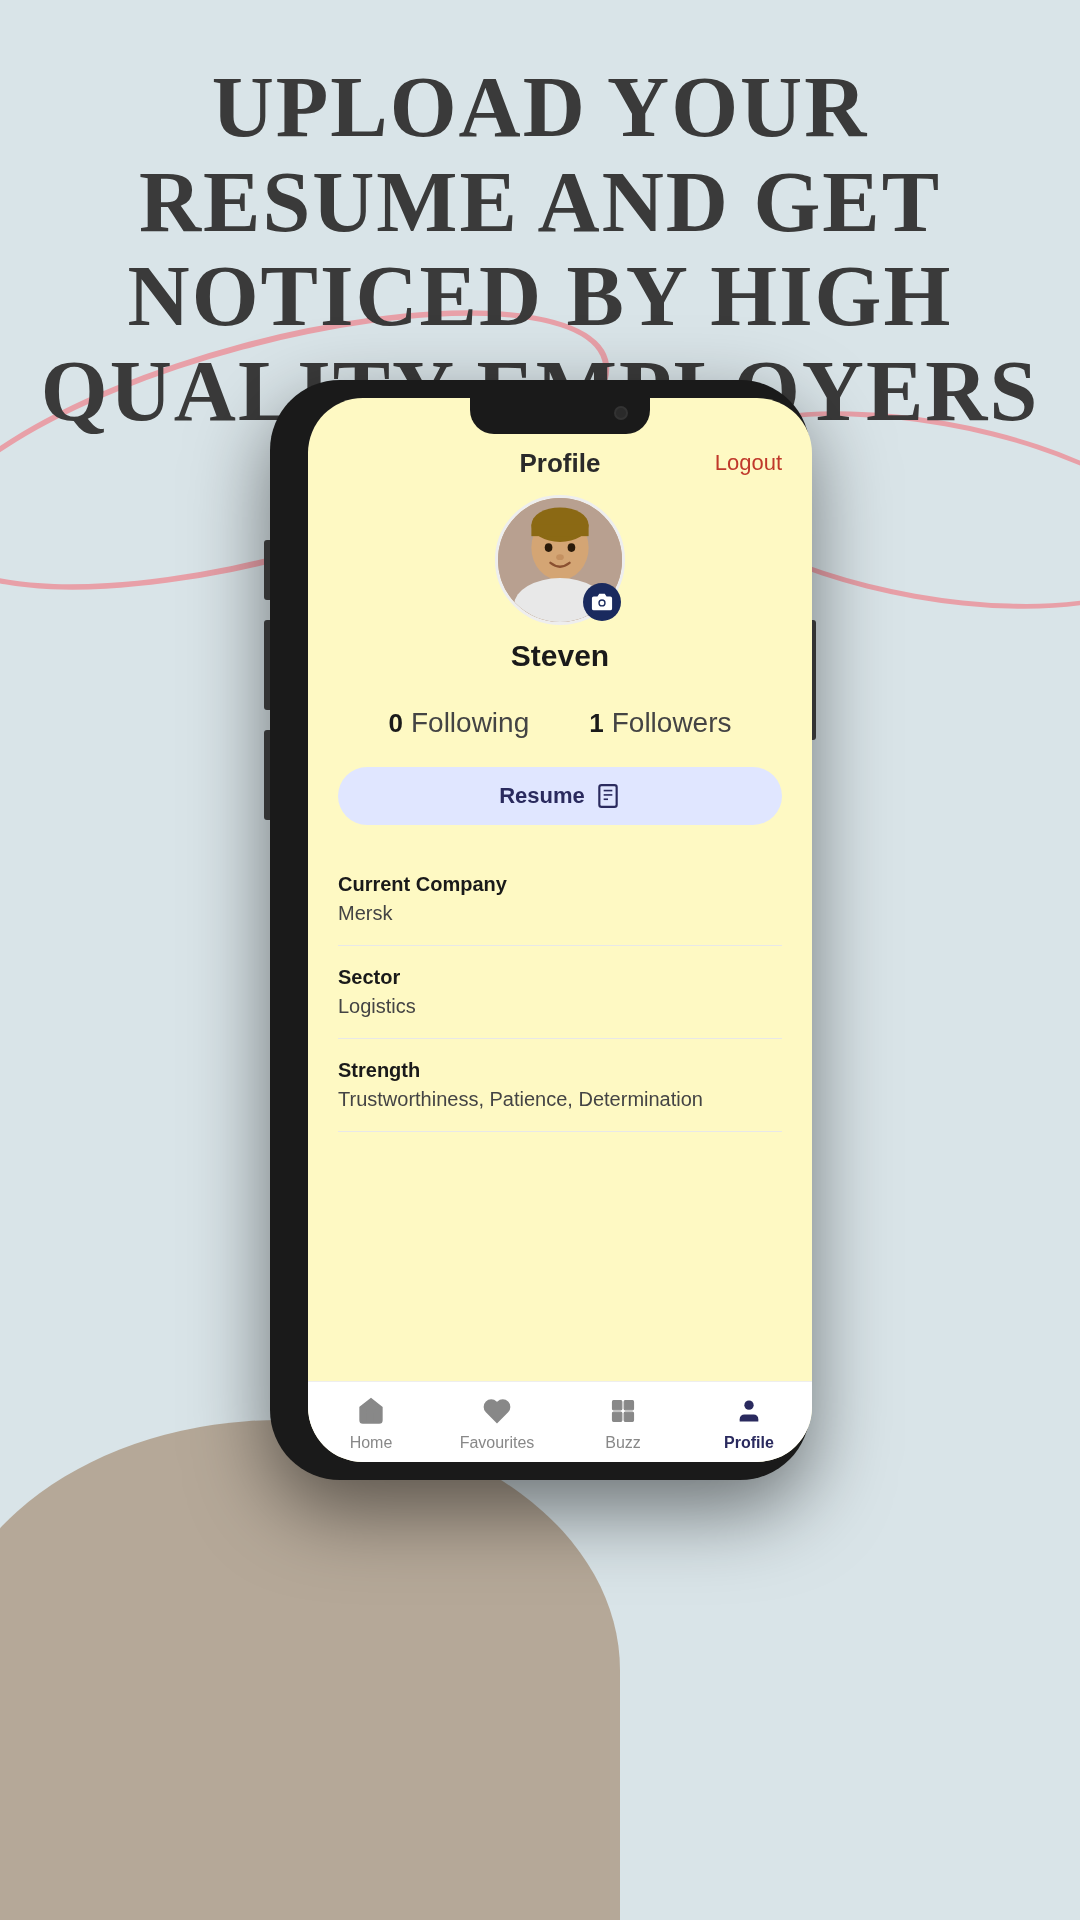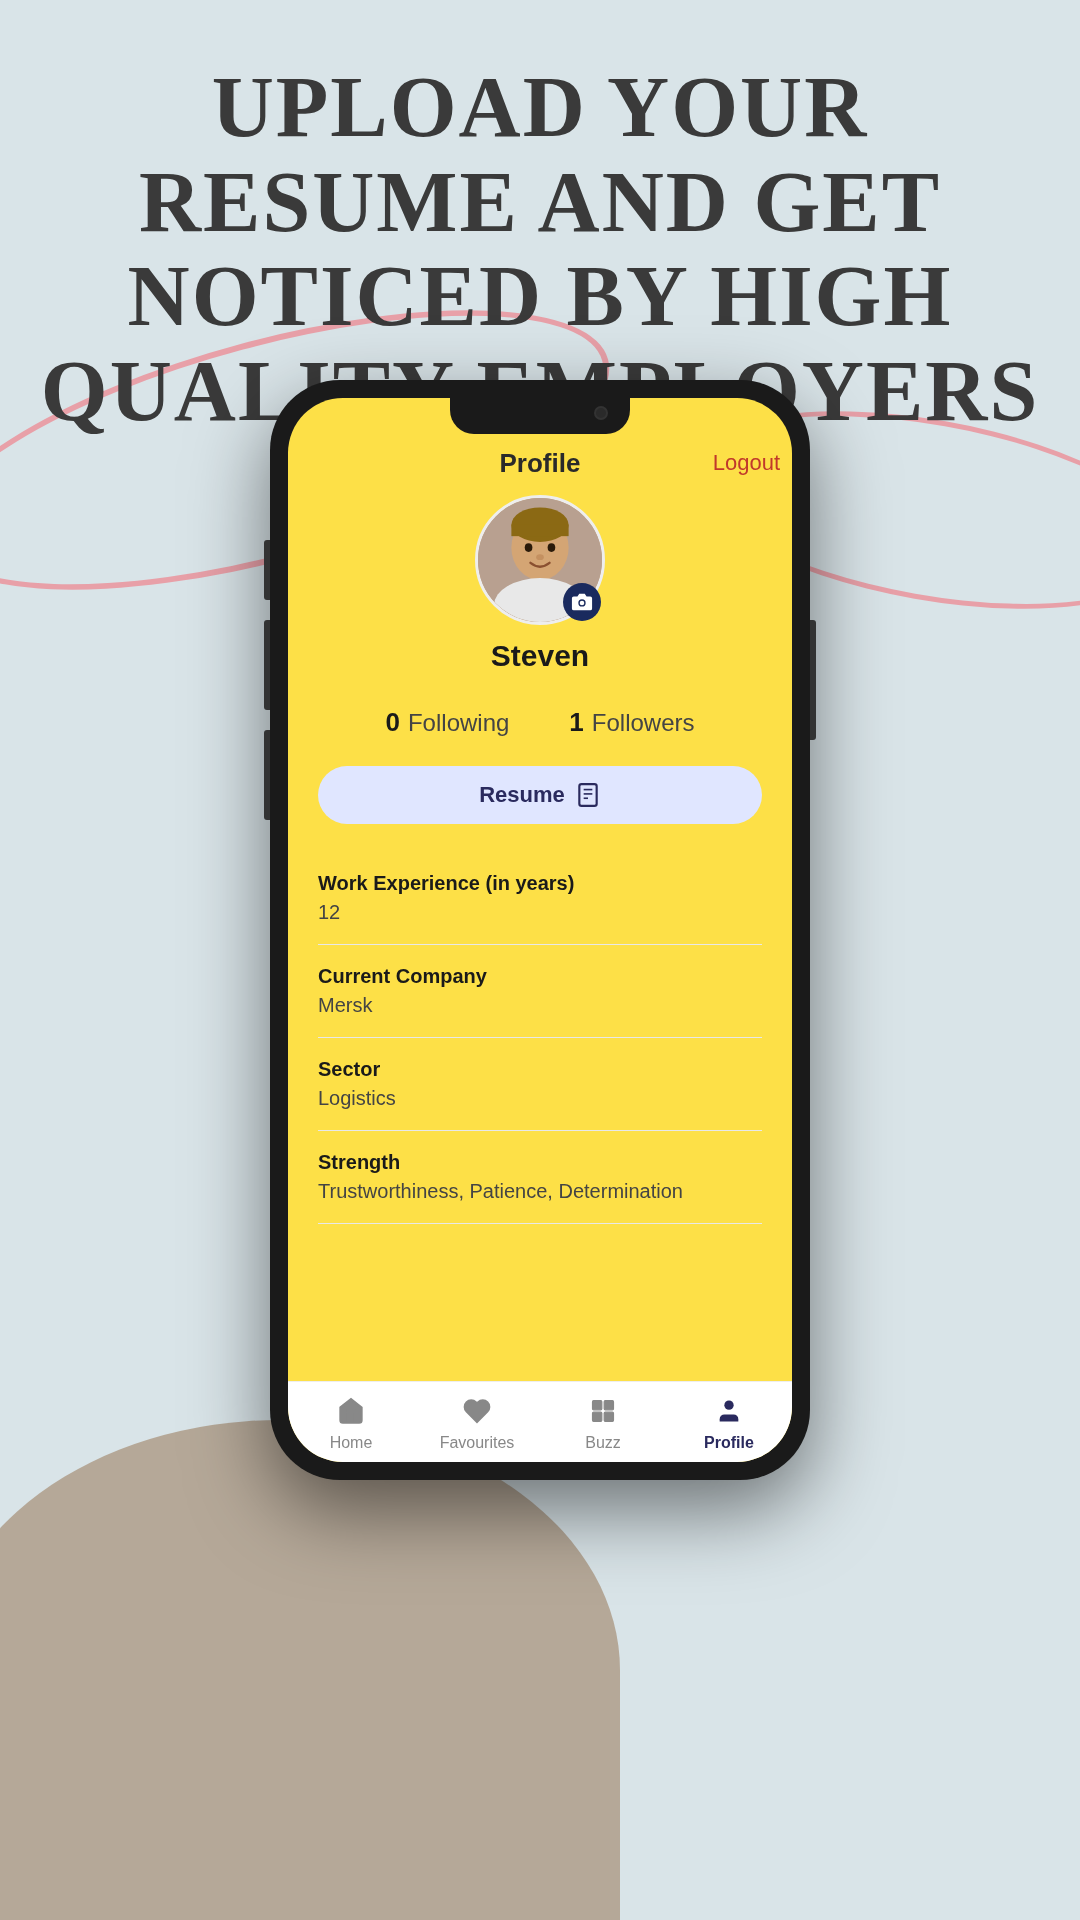--- a/index.html
+++ b/index.html
@@ -88,26 +88,27 @@
       background: #1a1a1a;
       border-radius: 70px;
       padding: 18px;
       box-shadow: 0 30px 80px rgba(0,0,0,0.5);
       position: relative;
     }
 
     .phone-inner {
       width: 100%;
       height: 100%;
-      background: #fde047;
+      background: #fef9c3;
       border-radius: 55px;
       overflow: hidden;
       position: relative;
       display: flex;
       flex-direction: column;
+      margin-left: 20px;
     }
 
     
     .notch {
       position: absolute;
       top: 0;
       left: 50%;
       transform: translateX(-50%);
       width: 180px;
       height: 36px;
@@ -138,21 +139,21 @@
     }
 
     .app-header-title {
       font-size: 26px;
       font-weight: 600;
       color: #2a2a2a;
     }
 
     .logout-btn {
       position: absolute;
-      right: 12px;
+      right: 30px;
       top: 52px;
       color: #c0392b;
       font-size: 22px;
       font-weight: 500;
       cursor: pointer;
     }
 
     
     .profile-content {
       flex: 1;
@@ -233,21 +234,21 @@
       gap: 8px;
     }
 
     .stat-number {
       font-size: 26px;
       font-weight: 700;
       color: #1a1a1a;
     }
 
     .stat-label {
-      font-size: 24px;
+      font-size: 28px;
       color: #444;
       text-align: right;
     }
 
     
     .action-buttons {
       display: flex;
       gap: 2px;
       margin-bottom: 28px;
     }
@@ -465,24 +466,20 @@
             <span>Resume</span>
             <svg viewBox="0 0 24 24" xmlns="http://www.w3.org/2000/svg">
               <rect x="4" y="2" width="16" height="20" rx="2" fill="none" stroke="#2a2a5e" stroke-width="2"></rect>
               <line x1="8" y1="7" x2="16" y2="7" stroke="#2a2a5e" stroke-width="1.5"></line>
               <line x1="8" y1="11" x2="16" y2="11" stroke="#2a2a5e" stroke-width="1.5"></line>
               <line x1="8" y1="15" x2="12" y2="15" stroke="#2a2a5e" stroke-width="1.5"></line>
             </svg>
           </button>
         </div>
 
-        <div class="field-section">
-          <div class="field-label">Work Experience (in years)</div>
-          <div class="field-value">12</div>
-        </div>
 
         <div class="field-section">
           <div class="field-label">Current Company</div>
           <div class="field-value">Mersk</div>
         </div>
 
         <div class="field-section">
           <div class="field-label">Sector</div>
           <div class="field-value">Logistics</div>
         </div>

